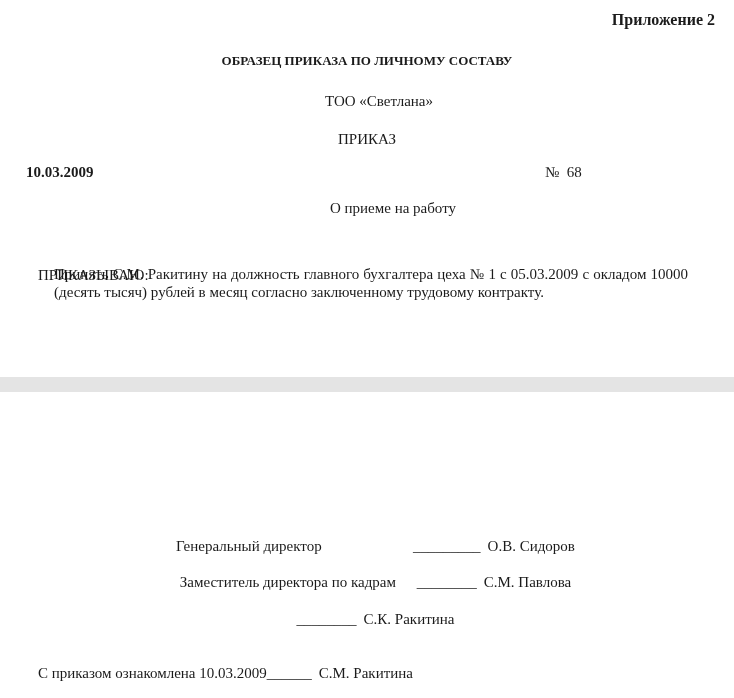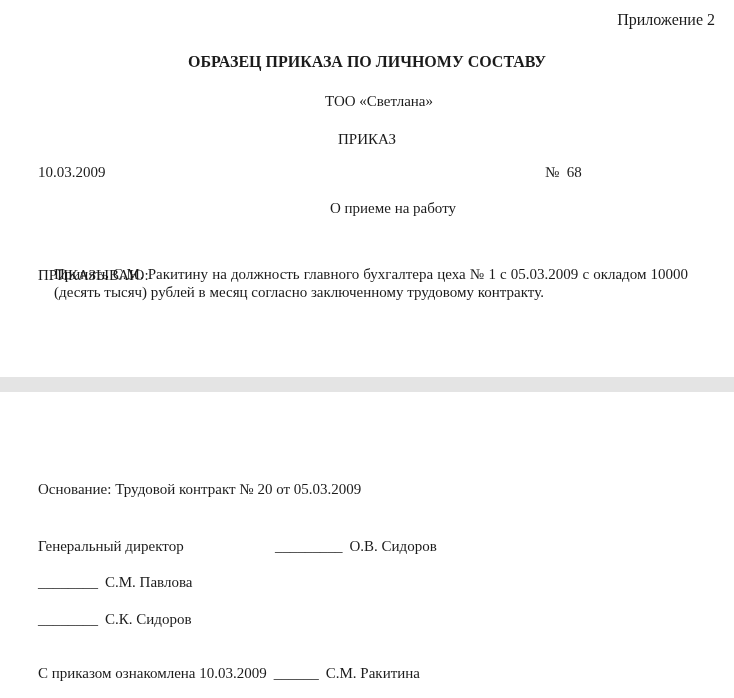--- a/index.html
+++ b/index.html
@@ -11,47 +11,47 @@
     background: #ffffff;
     font-family: "Liberation Serif", serif;
     color: #1b1b1b;
     font-size: 15px;
     overflow: hidden;
   }
   .annex {
     position: absolute;
     top: 11px; left: 0; right: 19px;
     text-align: right;
-    font-weight: normal;
+    font-weight: bold;
     font-size: 16px;
   }
   .title {
     position: absolute;
     top: 53px; left: 0; width: 100%;
     text-align: center;
     font-weight: bold;
-    font-size: 16px;
+    font-size: 13px;
   }
   .org {
     position: absolute;
     top: 93px; left: 0; width: 100%;
     text-align: center;
     margin-left: 12px;
   }
   .doctype {
     position: absolute;
     top: 131px; left: 0; width: 100%;
     text-align: center;
   }
   .daterow {
     position: absolute;
     top: 164px; left: 0; width: 100%;
     height: 20px;
   }
-  .daterow .date { position: absolute; left: 38px; white-space: pre; }
+  .daterow .date { position: absolute; left: 26px; white-space: pre; font-weight: bold; }
   .daterow .number { position: absolute; left: 545px; white-space: pre; }
   .subject {
     position: absolute;
     top: 200px; left: 8px; width: 100%;
     text-align: center;
     padding-left: 36px;
   }
   .verb {
     position: absolute;
     top: 235px; left: 38px; margin-top: 32px;
@@ -72,34 +72,35 @@
   .basis {
     position: absolute;
     top: 481px; left: 38px;
   }
   .sigrow {
     position: absolute;
     left: 38px; right: 21px;
     display: flex;
     align-items: baseline;
     white-space: pre;
+    justify-content: center;
   }
   .sigrow .sig-title { flex: 0 0 237px; }
   .sigrow .sig-name { margin-left: 7px; }
   .sig-0 { top: 538px; }
   .sig-1 { top: 574px; }
   .sig-2 { top: 611px; }
   .ackrow {
     position: absolute;
     top: 665px; left: 38px;
     display: flex;
     align-items: baseline;
     white-space: pre;
   }
-  .ackrow .ack-line { margin-left: 7px; }
+  .ackrow .ack-line { }
   .ackrow .ack-name { margin-left: 7px; }
 </style>
 </head>
 <body>
 
 <div class="page">
 
   <div class="annex">Приложение 2</div>
 
   <div class="title">ОБРАЗЕЦ ПРИКАЗА ПО ЛИЧНОМУ СОСТАВУ</div>
@@ -114,36 +115,36 @@
   </div>
 
   <div class="subject">О приеме на работу</div>
 
   <div class="verb">ПРИКАЗЫВАЮ:</div>
 
   <p class="bodytext">Принять С.М. Ракитину на должность главного бухгалтера цеха № 1 с 05.03.2009 с окладом 10000 (десять тысяч) рублей в месяц согласно заключенному трудовому контракту.</p>
 
   <div class="pagebreak"></div>
 
-  <div class="basis">Основание: Трудовой контракт № 20 от 05.03.2009</div>
 
   <div class="sigrow sig-0">
     <span class="sig-title">Генеральный директор</span>
     <span class="sig-line">_________</span>
     <span class="sig-name">О.В. Сидоров</span>
   </div>
 
   <div class="sigrow sig-1">
+    <span class="sig-title">Заместитель директора по кадрам</span>
     <span class="sig-line">________</span>
     <span class="sig-name">С.М. Павлова</span>
   </div>
 
   <div class="sigrow sig-2">
     <span class="sig-line">________</span>
-    <span class="sig-name">С.К. Сидоров</span>
+    <span class="sig-name">С.К. Ракитина</span>
   </div>
 
   <div class="ackrow">
     <span class="ack-text">С приказом ознакомлена 10.03.2009</span>
     <span class="ack-line">______</span>
     <span class="ack-name">С.М. Ракитина</span>
   </div>
 
 </div>
 

